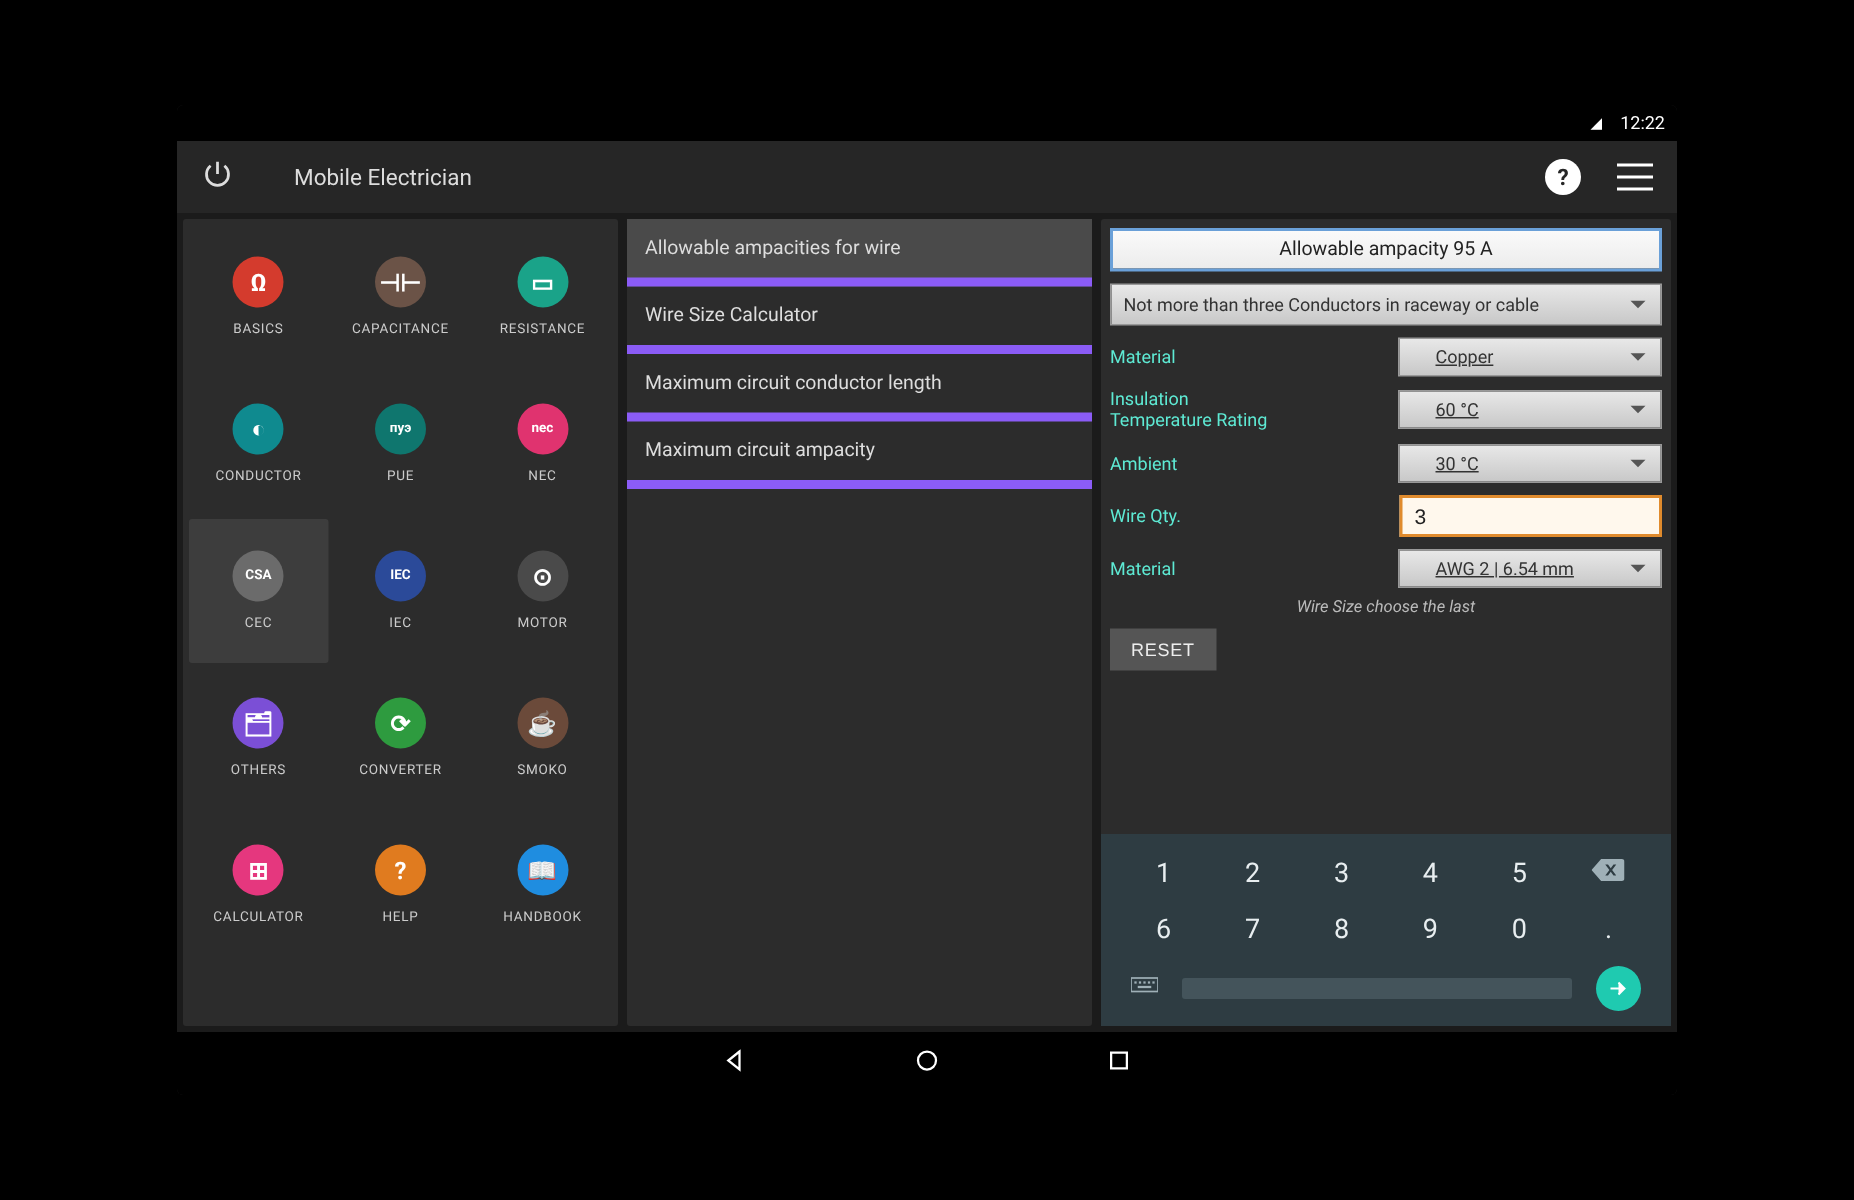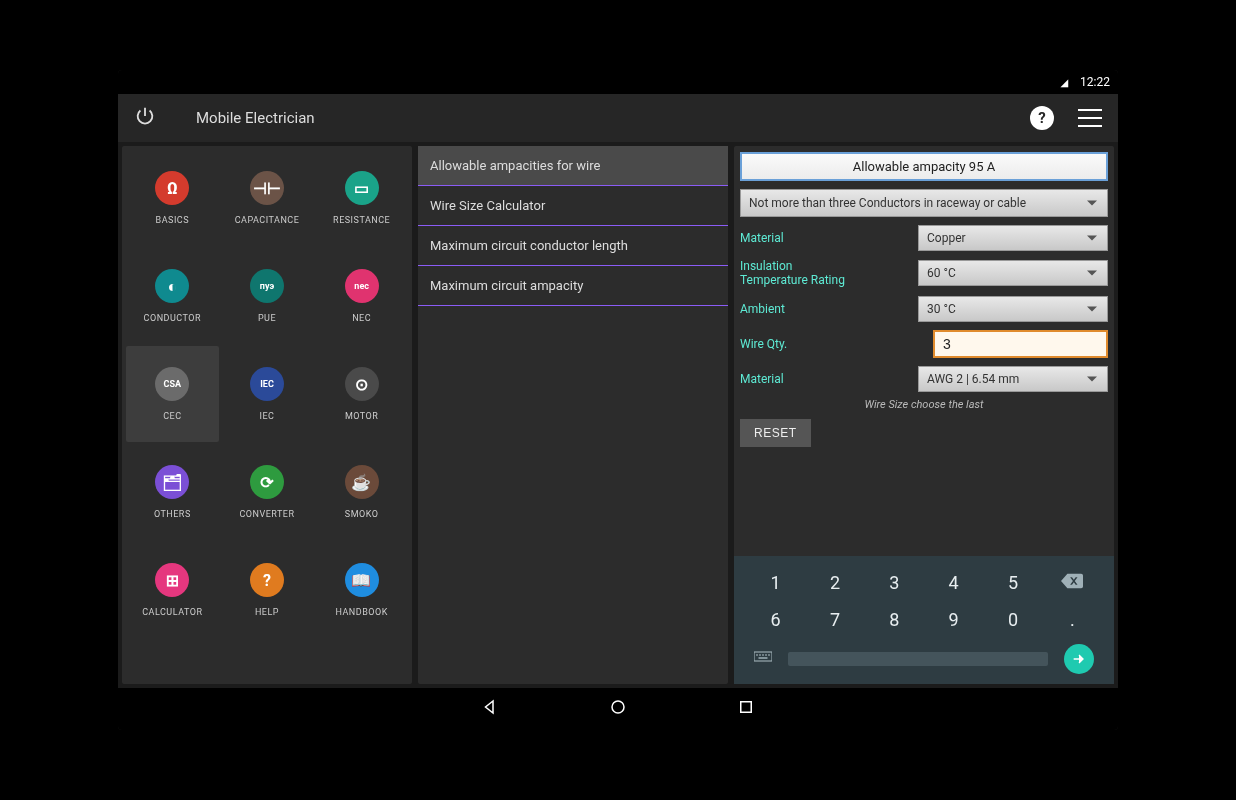--- a/index.html
+++ b/index.html
@@ -102,21 +102,21 @@
   
   .middle {
     width: 310px;
     display: flex;
     flex-direction: column;
   }
   .list-item {
     padding: 12px 12px;
     font-size: 13px;
     color: #ddd;
-    border-bottom: 1px solid #8b5cf6;
+    border-bottom: 6px solid #8b5cf6;
     cursor: pointer;
   }
   .list-item.selected { background: #4a4a4a; }
   
   .right {
     flex: 1;
     display: flex;
     flex-direction: column;
     padding: 6px;
     gap: 8px;
@@ -150,27 +150,28 @@
     align-items: center;
     gap: 10px;
   }
   .form-row .field-label {
     flex: 1;
     font-size: 12px;
     color: #5eead4;
     line-height: 1.2;
   }
   .small-select {
-    width: 190px;
+    width: 176px;
     background: linear-gradient(#e8e8e8,#c8c8c8);
     border: 1px solid #999;
     color: #333;
     font-size: 12px;
-    padding: 5px 8px;
+    padding: 5px 24px;
     position: relative;
+    text-decoration: underline;
   }
   .text-input {
     width: 175px;
     background: #fff8ed;
     border: 2px solid #e08b2d;
     color: #222;
     font-size: 14px;
     padding: 4px 8px;
   }
   .hint {

